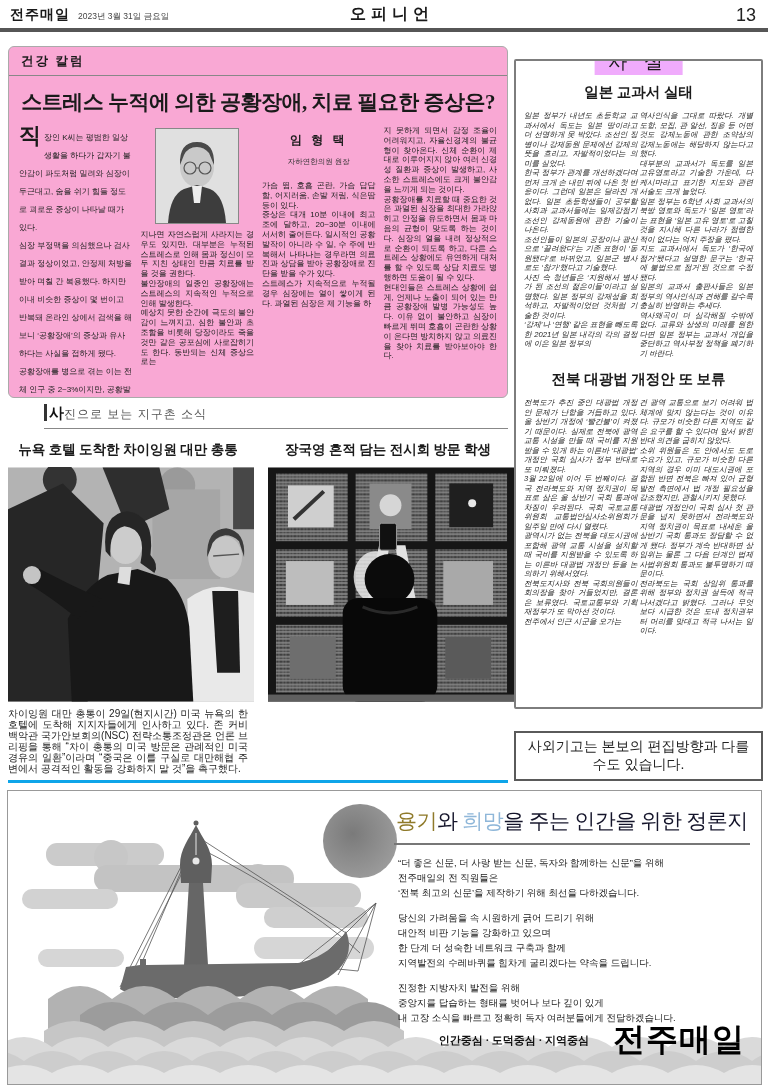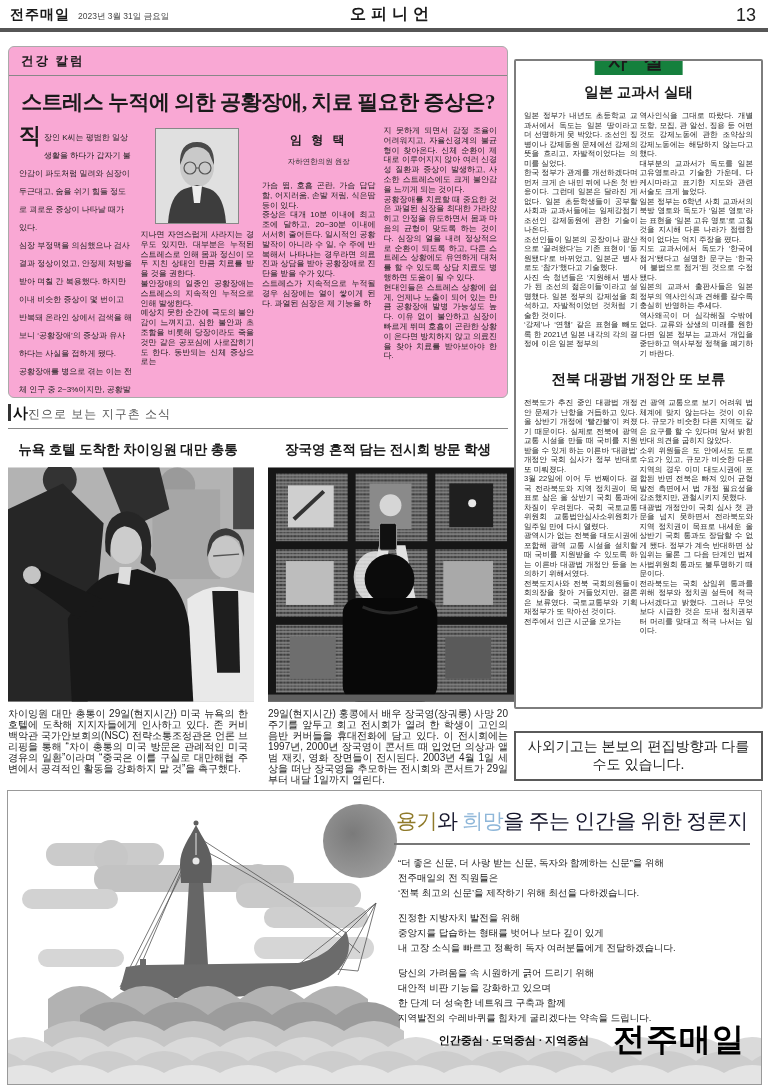--- a/index.html
+++ b/index.html
@@ -20,37 +20,37 @@
   .hc-col{flex:1;min-width:0;}
   .hc-coltext,.hc-firsttext{font-size:8px;line-height:9.8px;text-align:justify;white-space:pre-line;color:#222;}
   .dropcap{float:left;font-size:22px;font-weight:bold;line-height:20px;margin:0 3px 0 0;font-family:"Liberation Serif","DejaVu Serif",serif;}
   .doctor-photo{width:82px;height:94px;border:1px solid #888;margin:2px auto 6px;background:#e0e0e0;}
   .doctor-photo svg{display:block;}
   .author{text-align:center;margin:6px 0 14px;}
   .author-name{font-size:12px;font-weight:bold;letter-spacing:3px;}
   .author-title{font-size:7.5px;color:#333;margin-top:8px;}
   
   #world-news{position:absolute;left:8px;top:402px;width:500px;}
-  .wn-header{border-bottom:1px solid #888;padding:2px 0 5px;}
+  .wn-header{border-bottom:1px solid #888;padding:2px 0 5px;margin-left:36px;}
   .wn-first{font-size:15px;font-weight:bold;color:#111;border-left:3px solid #333;padding-left:2px;}
   .wn-rest{font-size:12px;color:#555;letter-spacing:1px;}
   .wn-articles{display:flex;gap:20px;margin-top:2px;border-bottom:3px solid #0ea5e9;padding-bottom:6px;}
   .wn-articles article{flex:1;min-width:0;}
   .wn-headline{margin:10px 0 8px;text-align:center;font-family:"Liberation Serif","DejaVu Serif",serif;font-size:13.5px;font-weight:bold;}
   .wn-photo{width:246px;height:235px;overflow:hidden;}
   .wn-photo svg{display:block;}
   .wn-caption{margin:6px 0 0;font-size:10px;line-height:11px;text-align:justify;color:#222;}
   
   #editorial-wrap{position:absolute;left:514px;top:48px;width:249px;}
   .ed-box{position:relative;margin-top:11px;height:650px;border:2px solid #7d7d7d;border-radius:2px;background:#fff;
           padding:16px 8px 4px;box-sizing:border-box;overflow:hidden;}
-  .ed-legend{position:absolute;top:-12px;left:50%;transform:translateX(-50%);background:#15803d;padding:0 14px;
-             font-family:"Liberation Serif","DejaVu Serif",serif;font-size:19px;font-weight:bold;letter-spacing:6px;white-space:nowrap;}
+  .ed-legend{position:absolute;top:-12px;left:50%;transform:translateX(-50%);background:#f0abfc;padding:0 14px;
+             font-family:"Liberation Serif","DejaVu Serif",serif;font-size:19px;font-weight:normal;letter-spacing:6px;white-space:nowrap;}
   .ed-item-title{margin:6px 0 9px;text-align:center;font-family:"Liberation Serif","DejaVu Serif",serif;font-size:14.5px;font-weight:bold;}
-  .ed-cols{display:flex;gap:2px;margin-bottom:12px;}
+  .ed-cols{display:flex;gap:2px;margin-bottom:12px;font-style:italic;}
   .ed-col{flex:1;min-width:0;font-size:7.6px;line-height:9.5px;text-align:justify;white-space:pre-line;color:#222;}
   #disclaimer{position:absolute;left:514px;top:731px;width:233px;border:2px solid #5a5a5a;padding:5px 6px;
               font-size:14px;text-align:center;color:#222;}
   
   #ad-box{position:absolute;left:7px;top:790px;width:753px;height:293px;border:1px solid #999;overflow:hidden;background:#fff;}
   #ad-box svg.ad-art{position:absolute;left:0;top:0;}
   .ad-head{position:absolute;left:388px;top:16px;width:356px;font-family:"Liberation Serif","DejaVu Serif",serif;
            font-size:21px;font-weight:normal;color:#14142a;letter-spacing:-0.5px;}
   .ad-head .gold{color:#8f7a2a;}
   .ad-head .blue{color:#8fb7d9;}
@@ -183,21 +183,20 @@
             <ellipse cx="108" cy="110" rx="22" ry="26" fill="#efefef" opacity="0.8"></ellipse>
             <path d="M96,152 L112,76 L122,76 L112,152 Z" fill="#e2e2e2"></path>
             <path d="M152,152 L138,78 L128,78 L138,152 Z" fill="#e2e2e2"></path>
             <rect x="112" y="56" width="17" height="27" rx="2" fill="#111" stroke="#999" stroke-width="1"></rect>
             <circle cx="122" cy="112" r="25" fill="#0b0b0b"></circle>
             <rect x="75" y="131" width="95" height="104" rx="16" fill="#080808"></rect>
             <path d="M95,140 Q122,152 150,140" stroke="#2a2a2a" stroke-width="3" fill="none"></path>
             <rect y="228" width="247" height="7" fill="#5f5f5f"></rect>
           </svg>
         </div>
-        <p class="wn-caption">29일(현지시간) 홍콩에서 배우 장국영(장궈룽) 사망 20주기를 앞두고 회고 전시회가 열려 한 학생이 고인의 음반 커버들을 휴대전화에 담고 있다. 이 전시회에는 1997년, 2000년 장국영이 콘서트 때 입었던 의상과 앨범 재킷, 영화 장면들이 전시된다. 2003년 4월 1일 세상을 떠난 장국영을 추모하는 전시회와 콘서트가 29일부터 내달 1일까지 열린다.</p>
       </article>
     </div>
   </section>
 
   <aside id="editorial-wrap">
     <div class="ed-box">
       <div class="ed-legend">사 설</div>
       <h3 class="ed-item-title">일본 교과서 실태</h3>
       <div class="ed-cols">
         <div class="ed-col">일본 정부가 내년도 초등학교 교과서에서 독도는 일본 땅이라고 더 선명하게 못 박았다. 조선인 징병이나 강제동원 문제에선 강제의 뜻을 흐리고, 자발적이었다는 의미를 실었다.
@@ -276,27 +275,27 @@
       <path d="M-12,282 q28,-16 56,0 q28,-16 56,0 q28,-16 56,0 q28,-16 56,0 q28,-16 56,0 q28,-16 56,0 q28,-16 56,0 q28,-16 56,0 q28,-16 56,0 q28,-16 56,0 q28,-16 56,0 q28,-16 56,0 q28,-16 56,0 q28,-16 56,0 v16 h-784 z" fill="#e4e4e4"></path>
     </svg>
     <div class="ad-head">
       <span class="gold">용기</span><span>와 </span><span class="blue">희망</span><span>을 주는 인간을 위한 정론지</span>
     </div>
     <div class="ad-rule"></div>
     <div class="ad-text">
       <p class="ad-p">“더 좋은 신문, 더 사랑 받는 신문, 독자와 함께하는 신문”을 위해
 전주매일의 전 직원들은
 ‘전북 최고의 신문’을 제작하기 위해 최선을 다하겠습니다.</p>
-      <p class="ad-p">진정한 지방자치 발전을 위해
-중앙지를 답습하는 형태를 벗어나 보다 깊이 있게
-내 고장 소식을 빠르고 정확히 독자 여러분들에게 전달하겠습니다.</p>
       <p class="ad-p">당신의 가려움을 속 시원하게 긁어 드리기 위해
 대안적 비판 기능을 강화하고 있으며
 한 단계 더 성숙한 네트워크 구축과 함께
 지역발전의 수레바퀴를 힘차게 굴리겠다는 약속을 드립니다.</p>
+      <p class="ad-p">진정한 지방자치 발전을 위해
+중앙지를 답습하는 형태를 벗어나 보다 깊이 있게
+내 고장 소식을 빠르고 정확히 독자 여러분들에게 전달하겠습니다.</p>
     </div>
     <div class="ad-footer">
       <span class="ad-slogan">인간중심 · 도덕중심 · 지역중심</span>
       <span class="ad-brand">전주매일</span>
     </div>
   </section>
 
 </div>
 
 </body></html>

